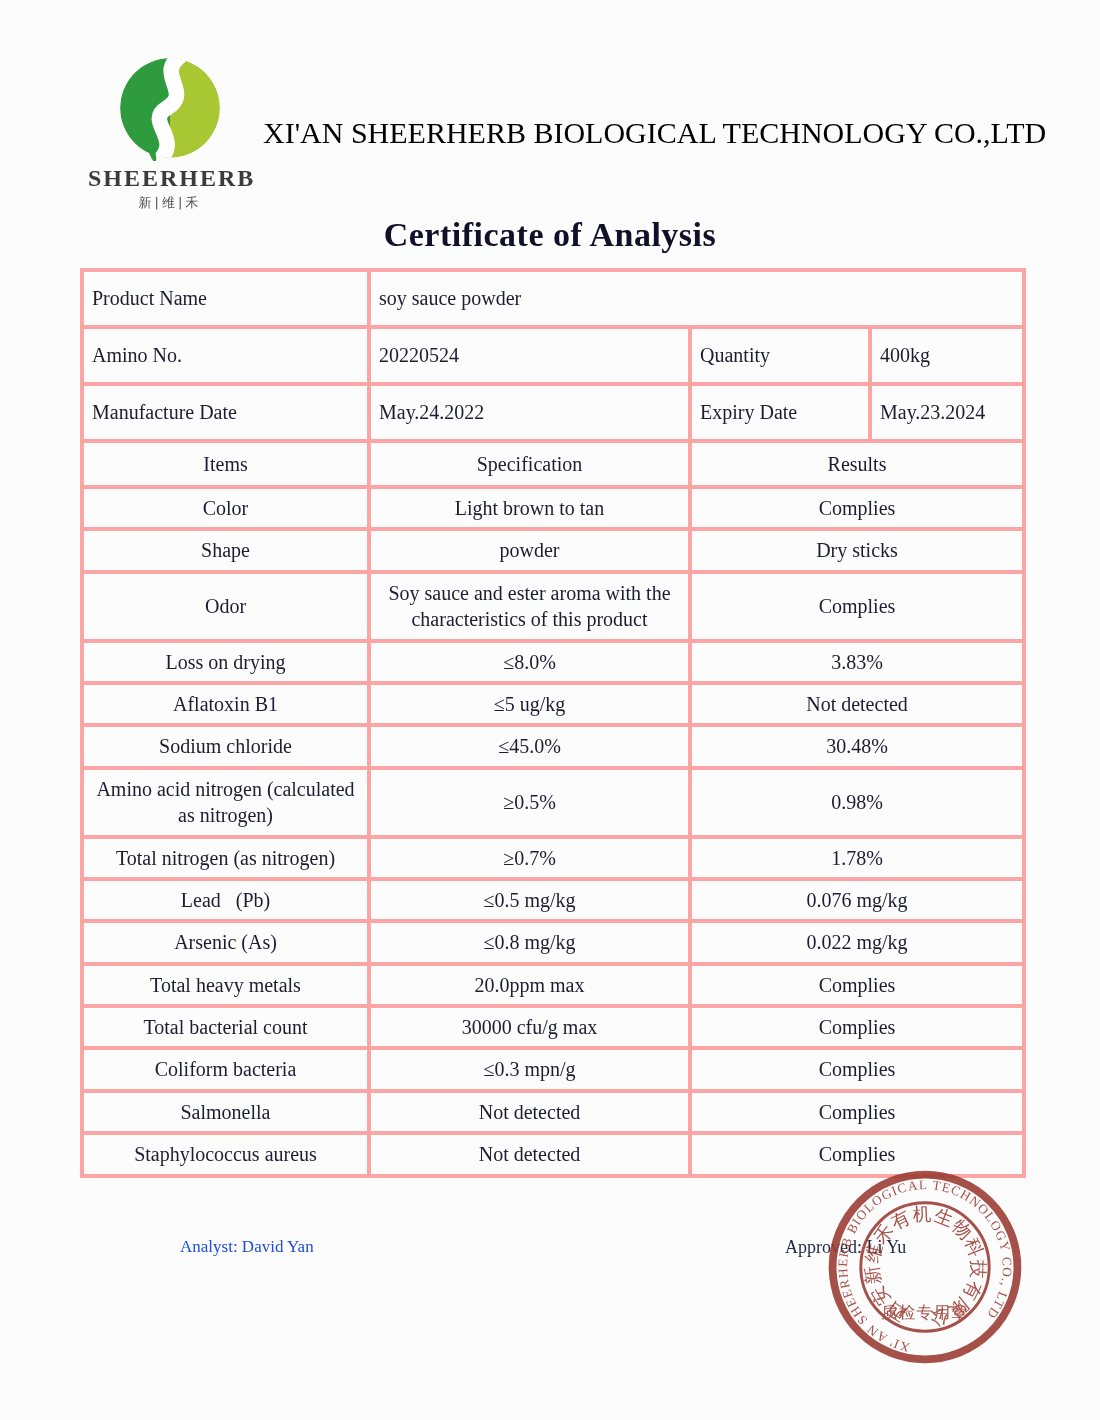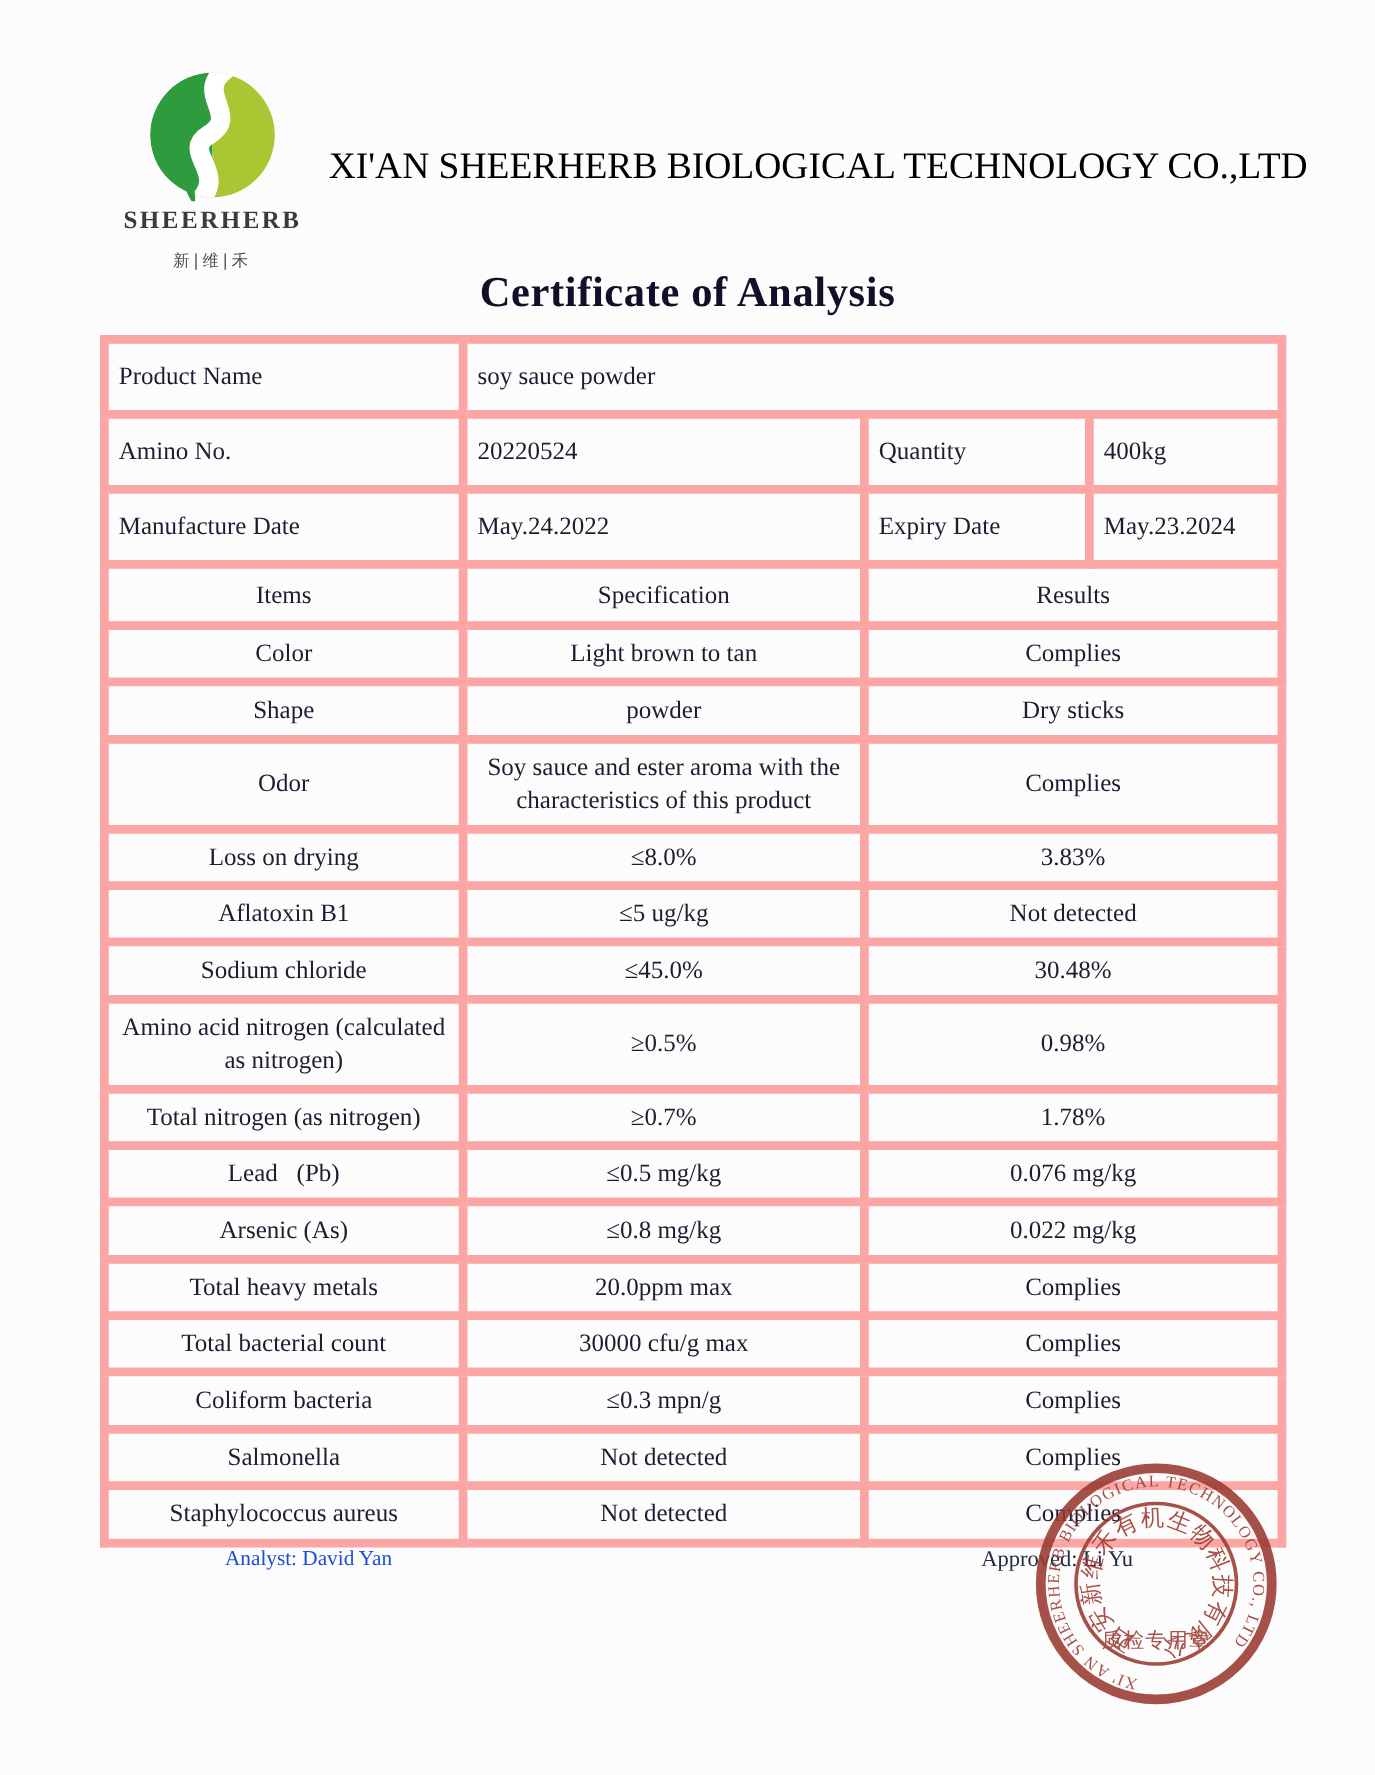--- a/index.html
+++ b/index.html
@@ -7,38 +7,38 @@
     width:1100px;height:1420px;
     background:#fcfcfc;
     position:relative;
     font-family:"Liberation Serif","DejaVu Serif",serif;
     color:#1e1e32;
     overflow:hidden;
   }
   
   .logo-wrap{position:absolute;left:88px;top:55px;width:164px;text-align:center;}
   .logo-mark{width:104px;height:106px;display:block;margin:0 auto;}
-  .brand-name{margin-top:4px;font-size:20px;font-weight:bold;letter-spacing:2px;color:#3b3b3b;}
-  .brand-cn{margin-top:12px;font-size:13px;letter-spacing:3px;color:#4d4d4d;font-family:"DejaVu Sans",sans-serif;}
+  .brand-name{margin-top:4px;font-size:24px;font-weight:bold;letter-spacing:2px;color:#3b3b3b;}
+  .brand-cn{margin-top:2px;font-size:13px;letter-spacing:3px;color:#4d4d4d;font-family:"DejaVu Sans",sans-serif;}
   .company-name{
     position:absolute;left:222px;top:116px;width:800px;
     font-size:30px;color:#000000;white-space:nowrap;letter-spacing:0px;margin-left:41px;
   }
   .doc-title{
     position:absolute;left:0;top:216px;width:1100px;text-align:center;
     font-size:34px;font-weight:bold;color:#101028;letter-spacing:0.5px;
   }
   
   table.coa{
     position:absolute;left:80px;top:268px;width:942px;
     border-collapse:collapse;table-layout:fixed;
     font-size:20px;color:#1d1d30;
   }
   table.coa td{
-    border:7px solid #fca5a5;
+    border:4px solid #fca5a5;
     padding:6px 8px;line-height:1.32;
     vertical-align:middle;
     overflow:hidden;
   }
   td.lbl{text-align:left;padding-left:13px;}
   td.val{text-align:left;padding-left:14px;}
   tr.r-info td{height:41px;}
   tr.r-head td{height:30px;text-align:center;}
   td.c{text-align:center;}
   td.concl-lbl{text-align:center;font-weight:bold;}

